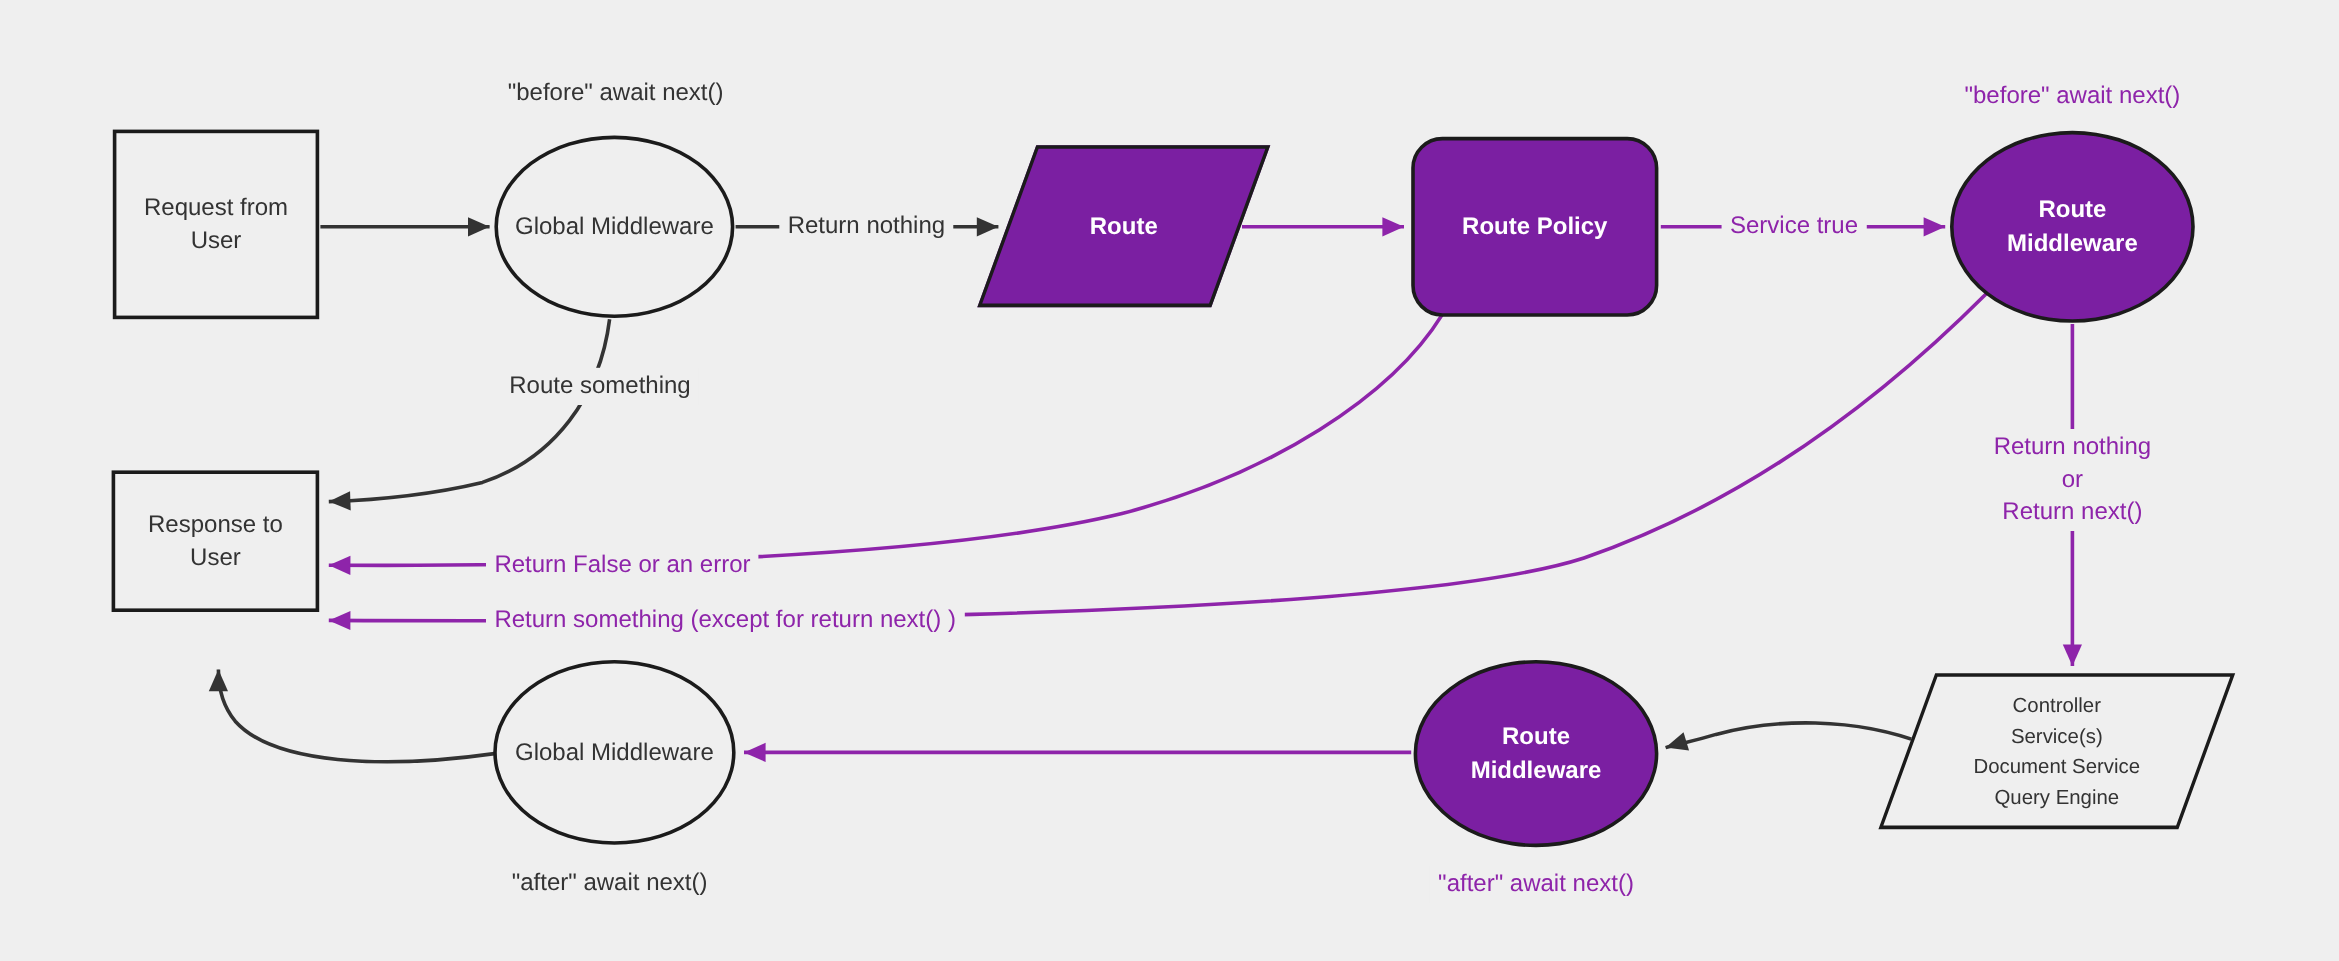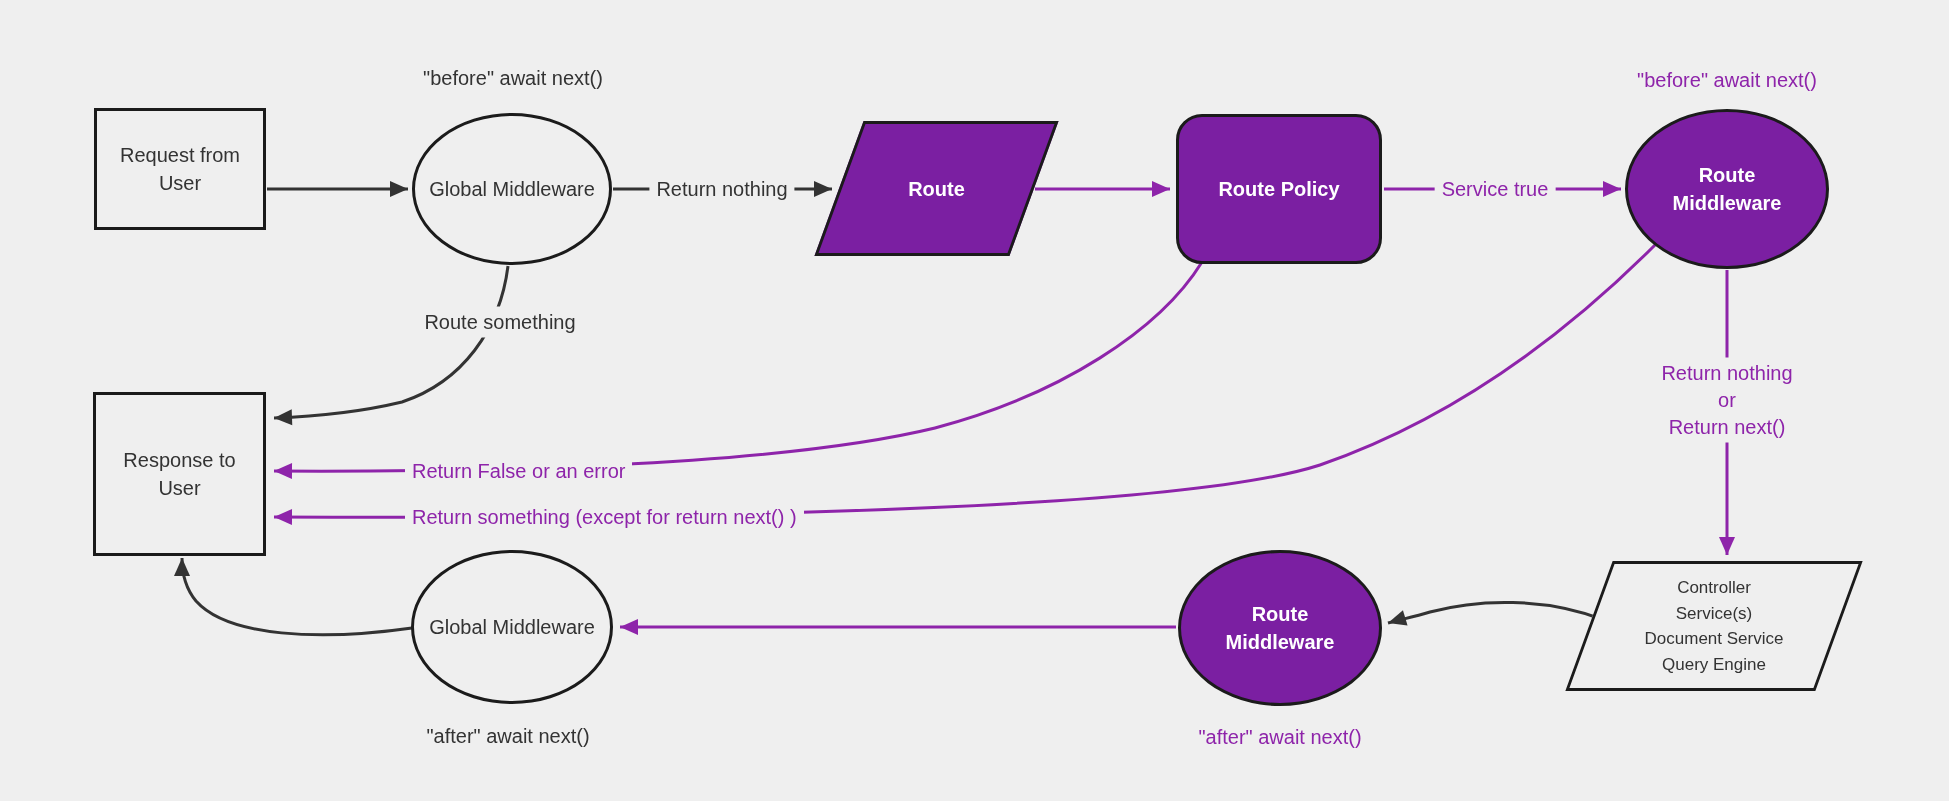--- a/index.html
+++ b/index.html
@@ -88,21 +88,21 @@
   <div class="edge-label" style="left:500px;top:322px;">Route something</div>
 
   <div class="edge-label purple-text anchor-left" style="left:405px;top:517px;">Return something (except for return next() )</div>
 
   <div class="edge-label purple-text anchor-left" style="left:405px;top:471px;">Return False or an error</div>
 
   <div class="edge-label purple-text" style="left:1280px;top:737px;">"after" await next()</div>
 
   <div class="edge-label" style="left:508px;top:736px;">"after" await next()</div>
 
-  <div class="node" style="left:94px;top:108px;width:172px;height:122px;">
+  <div class="node" style="left:94px;top:108px;width:172px;height:158px;">
     <span class="label">Request from User</span>
   </div>
 
   <div class="node ellipse" style="left:412px;top:113px;width:200px;height:152px;">
     <span class="label">Global Middleware</span>
   </div>
 
   <div class="node para purple-node" style="left:839px;top:121px;width:195px;height:135px;">
     <span class="inner">Route</span>
   </div>
@@ -127,17 +127,17 @@
   </div>
 
   <div class="node ellipse purple-node" style="left:1178px;top:550px;width:204px;height:156px;">
     <span class="label">Route Middleware</span>
   </div>
 
   <div class="node ellipse" style="left:411px;top:550px;width:202px;height:154px;">
     <span class="label">Global Middleware</span>
   </div>
 
-  <div class="node" style="left:93px;top:392px;width:173px;height:164px;">
+  <div class="node" style="left:93px;top:392px;width:173px;height:118px;">
     <span class="label">Response to User</span>
   </div>
 
 </div>
 
 </body></html>

